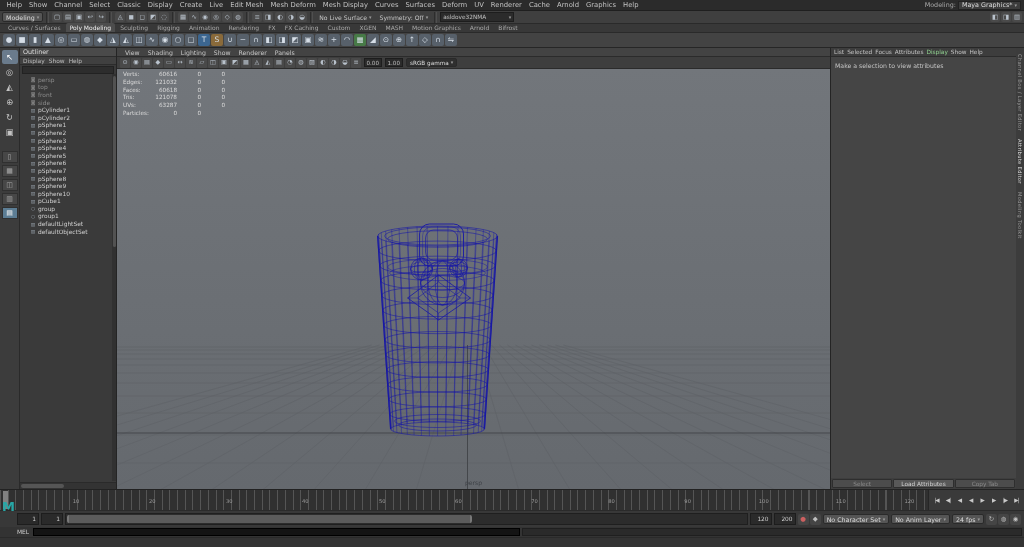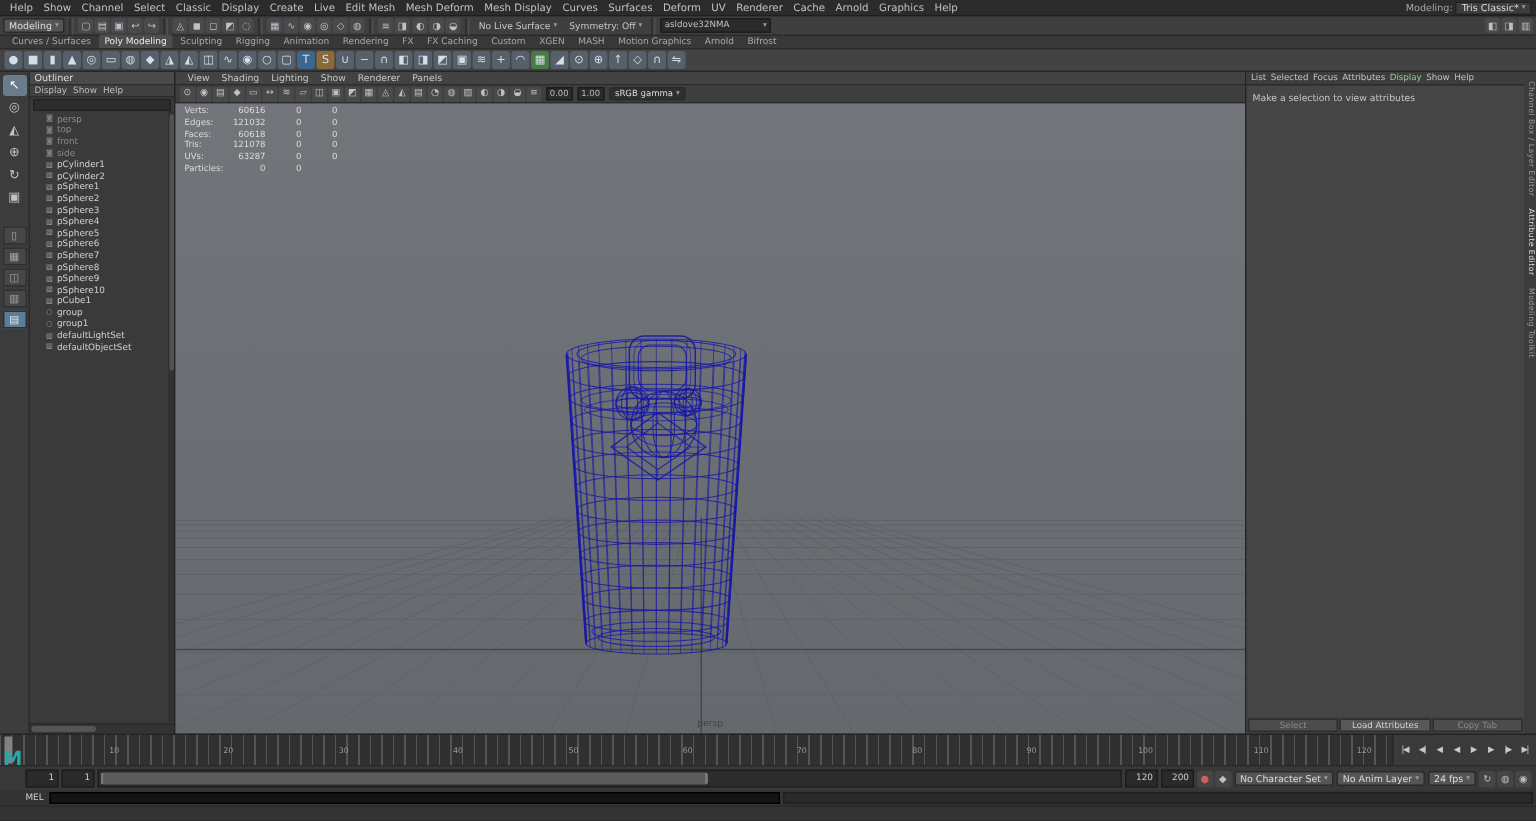--- a/index.html
+++ b/index.html
@@ -169,21 +169,21 @@
         <span class="menu-item">UV</span>
         <span class="menu-item">Renderer</span>
         <span class="menu-item">Cache</span>
         <span class="menu-item">Arnold</span>
         <span class="menu-item">Graphics</span>
         <span class="menu-item">Help</span>
       </div>
     <div class="flex-spacer"></div>
     <span class="ws-label">Modeling:</span>
     <div class="ws-select">
-      <span>Tris Classic*</span>
+      <span>Maya Graphics*</span>
       <span class="caret">▾</span>
     </div>
   </div>
 
   <div class="statusline">
     <div class="dropdown">
       <span>Modeling</span>
       <span class="caret">▾</span>
     </div>
     <span class="sep"></span>

